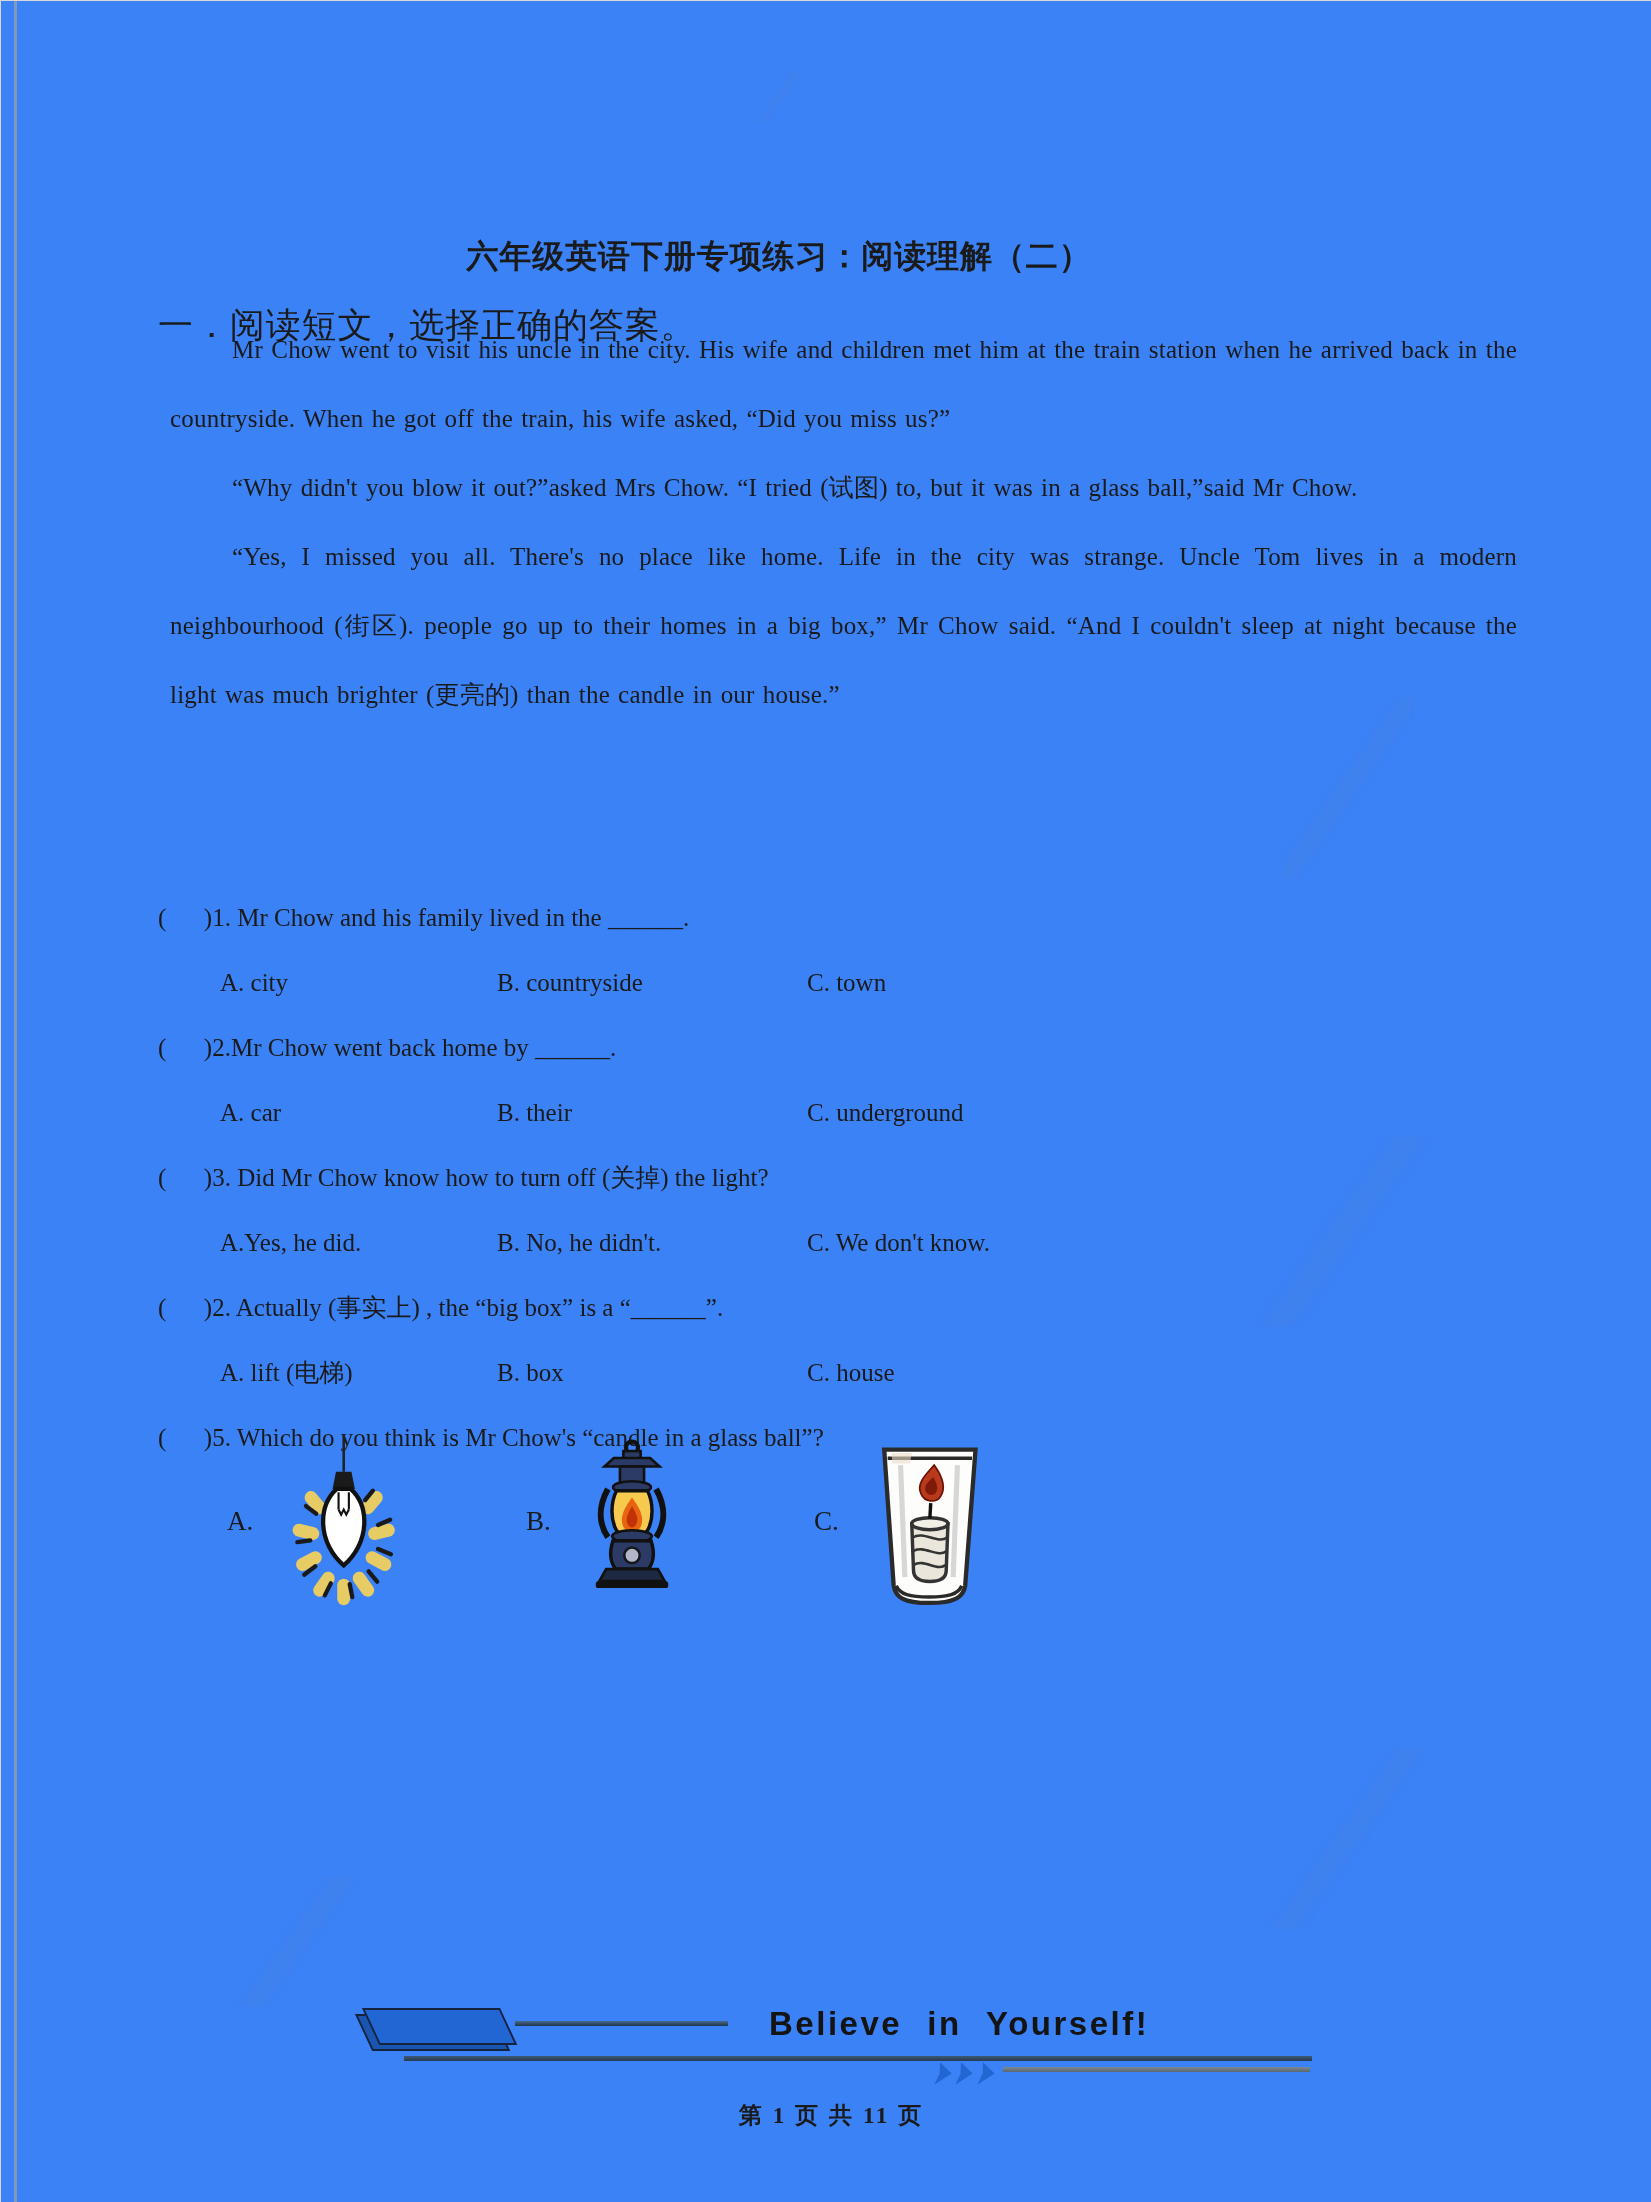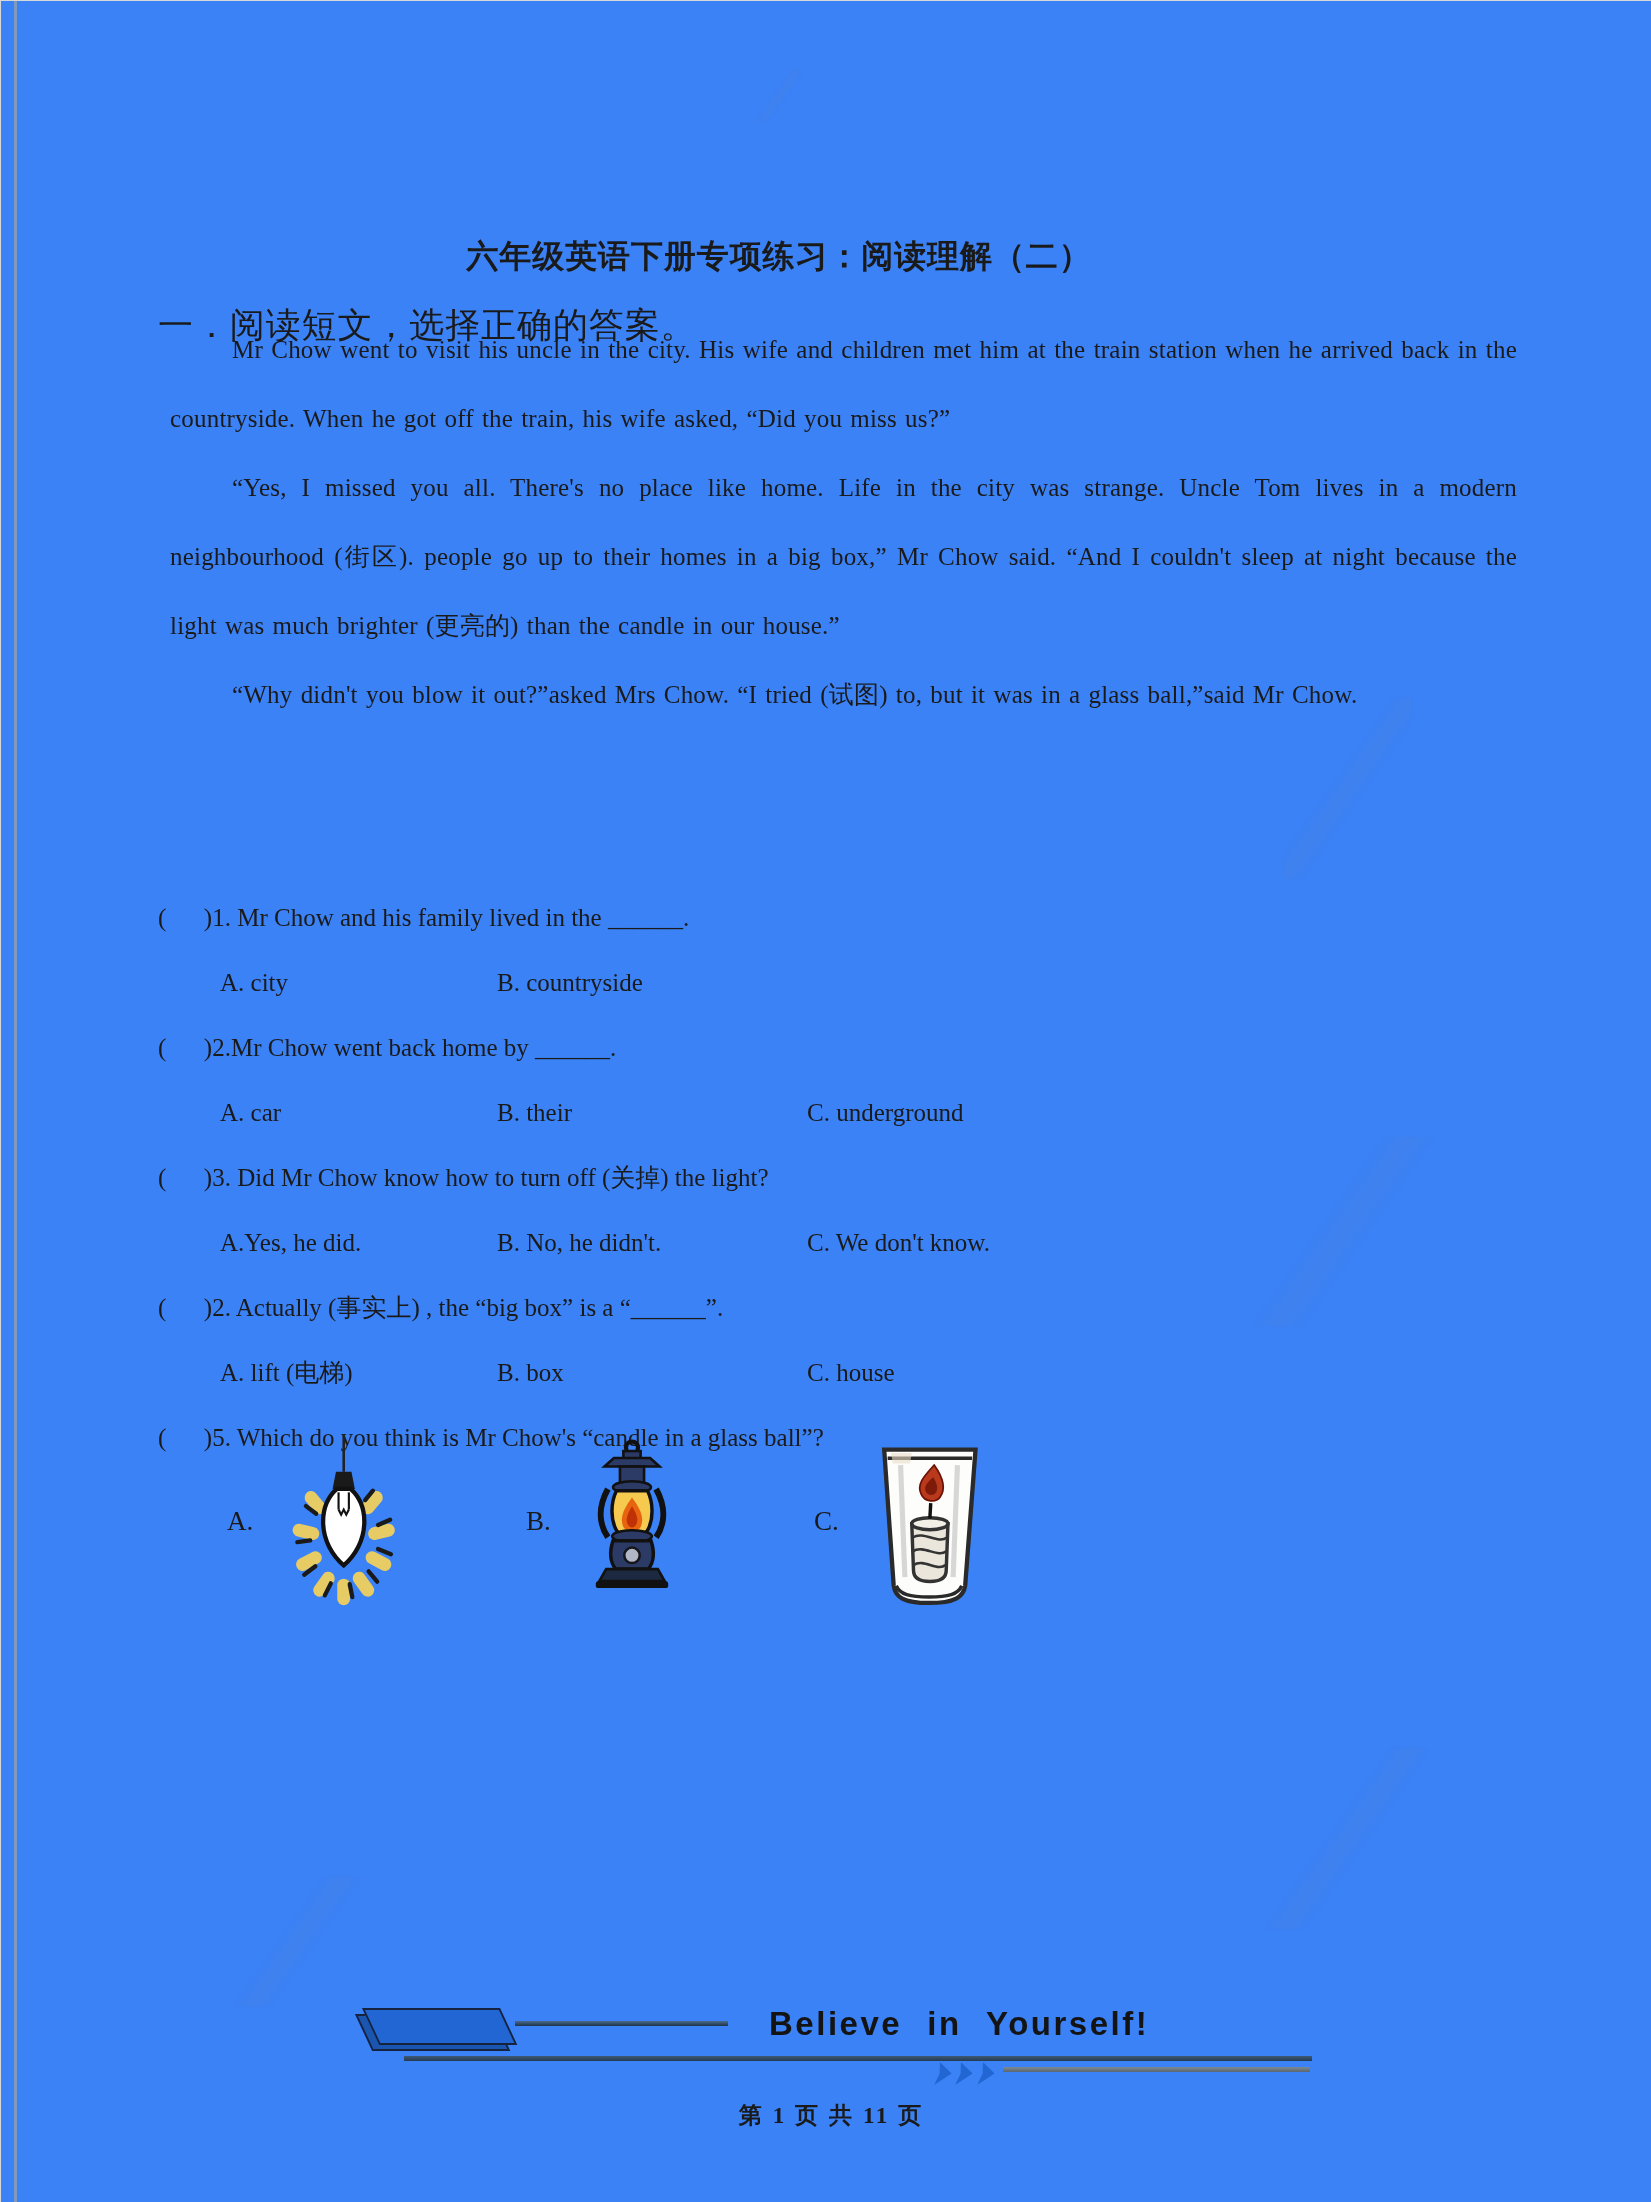--- a/index.html
+++ b/index.html
@@ -87,30 +87,31 @@
 
 <div class="page">
   <div class="scan-edge-left"></div>
 
   <h1 class="page-title">六年级英语下册专项练习：阅读理解（二）</h1>
 
   <div class="section-heading">一．阅读短文，选择正确的答案。</div>
 
   <div class="passage">
     <p>Mr Chow went to visit his uncle in the city. His wife and children met him at the train station when he arrived back in the countryside. When he got off the train, his wife asked, “Did you miss us?”</p>
+    <p>“Why didn't you blow it out?”asked Mrs Chow. “I tried (试图) to, but it was in a glass ball,”said Mr Chow.</p>
     <p>“Yes, I missed you all. There's no place like home. Life in the city was strange. Uncle Tom lives in a modern neighbourhood (街区). people go up to their homes in a big box,” Mr Chow said. “And I couldn't sleep at night because the light was much brighter (更亮的) than the candle in our house.”</p>
-    <p>“Why didn't you blow it out?”asked Mrs Chow. “I tried (试图) to, but it was in a glass ball,”said Mr Chow.</p>
   </div>
 
   <div class="questions">
     <div class="q-block">
       <div class="q-line">(      )1. Mr Chow and his family lived in the ______.</div>
       <div class="q-opts">
         <span>A. city</span>
         <span>B. countryside</span>
+        <span>C. town</span>
       </div>
     </div>
     <div class="q-block">
       <div class="q-line">(      )2.Mr Chow went back home by ______.</div>
       <div class="q-opts">
         <span>A. car</span>
         <span>B. their</span>
         <span>C. underground</span>
       </div>
     </div>

